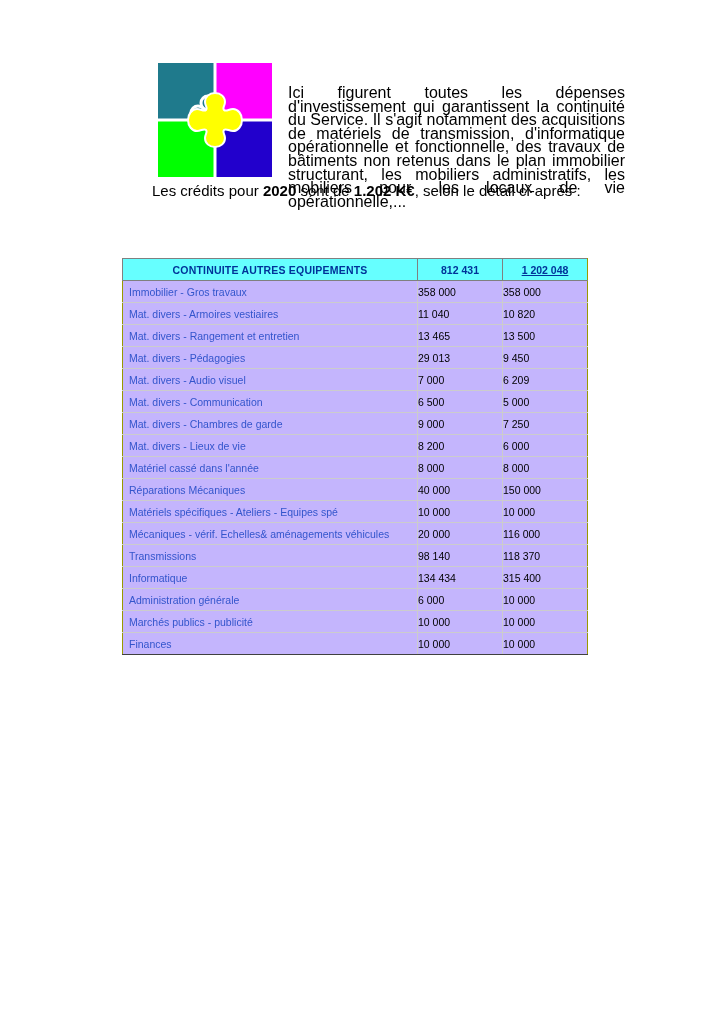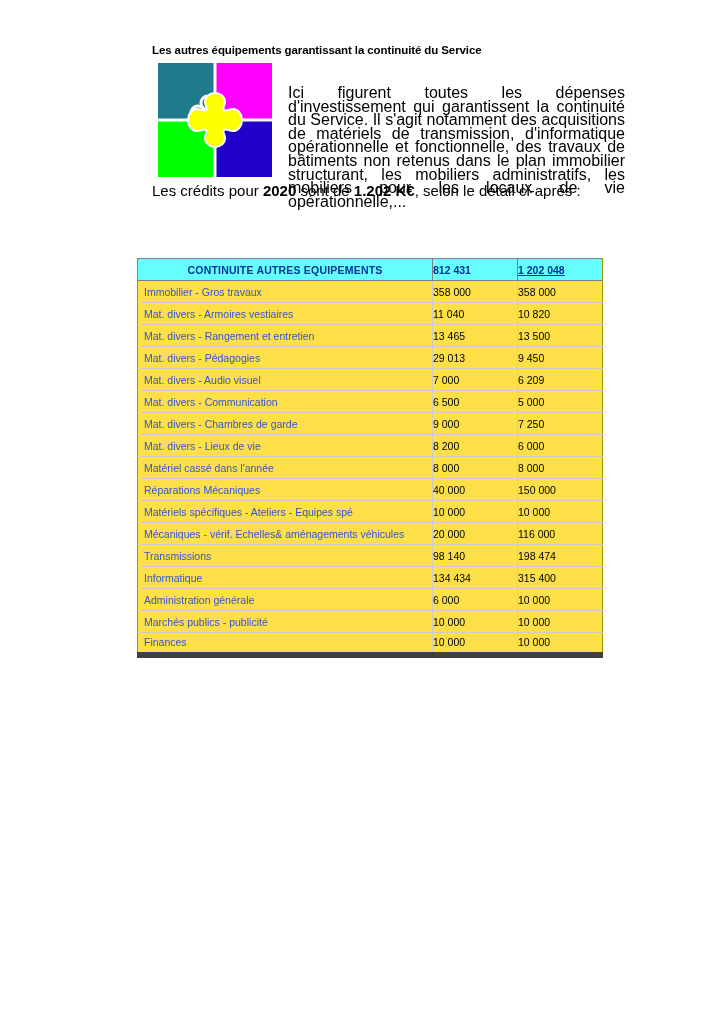--- a/index.html
+++ b/index.html
@@ -60,21 +60,21 @@
     width: 470px;
     text-align: left;
     font-size: 15px;
     color: #000000;
   }
   .credits-line b { font-weight: bold; }
 
   
   .table-wrap {
     position: absolute;
-    left: 137px;
+    left: 122px;
     top: 258px;
     width: 465px;
   }
   table.budget {
     border-collapse: collapse;
     width: 465px;
     table-layout: fixed;
   }
   table.budget td, table.budget th {
     font-size: 10.5px;
@@ -93,65 +93,64 @@
     font-weight: bold;
     border: 1px solid #808080;
     height: 24px;
   }
   th.h-label {
     text-align: center;
     letter-spacing: 0.2px;
     font-size: 11px;
   }
   th.h-num {
-    text-align: left;
+    text-align: center;
     padding-right: 6px;
     font-size: 10.5px;
   }
   th.h-num.last {
     border-left: 1px solid #701a75;
     border-right: 1px solid #999900;
     text-decoration: underline;
   }
 
   
   tbody td {
     border-left: 1px solid #999900;
     border-right: 1px solid #999900;
     border-top: 1px solid #cccccc;
     border-bottom: 1px solid #cccccc;
-    background: #fde047;
+    background: #c4b5fd;
   }
   tbody td.c-label {
     color: #3355CC;
     padding-left: 6px;
     text-align: left;
     border-left: 1px solid #999900;
     border-right: 1px solid #cccccc;
   }
   tbody td.c-num {
     color: #000000;
     padding-right: 6px;
     border-right: 1px solid #cccccc;
     border-left: none;
   }
   tbody td.c-num.last {
     border-right: 1px solid #999900;
     border-left: 1px solid #999900;
   }
   tbody tr:last-child td {
-    border-bottom: 6px solid #404040;
+    border-bottom: 1px solid #404040;
   }
 </style>
 </head>
 <body>
 
 <div class="page">
 
-  <div class="doc-title">Les autres équipements garantissant la continuité du Service</div>
 
   <div class="puzzle-wrap">
     <svg width="114" height="114" viewBox="0 0 114 114">
       <rect x="0" y="0" width="57" height="57" fill="#1F7A8C"></rect>
       <rect x="57" y="0" width="57" height="57" fill="#FF00FF"></rect>
       <rect x="0" y="57" width="57" height="57" fill="#00FF00"></rect>
       <rect x="57" y="57" width="57" height="57" fill="#2200CC"></rect>
 
       <path d="M0 57 H40 a7 7 0 0 1 0 -14 a7 7 0 0 1 0 14 M74 57 H114" stroke="#ffffff" stroke-width="3" fill="none"></path>
       <path d="M57 0 V40 a7 7 0 0 0 -14 0 a7 7 0 0 0 14 0 V114" stroke="#ffffff" stroke-width="3" fill="none"></path>
@@ -253,21 +252,21 @@
             <td class="c-num last">10 000</td>
           </tr>
           <tr>
             <td class="c-label">Mécaniques - vérif. Echelles&amp; aménagements véhicules</td>
             <td class="c-num">20 000</td>
             <td class="c-num last">116 000</td>
           </tr>
           <tr>
             <td class="c-label">Transmissions</td>
             <td class="c-num">98 140</td>
-            <td class="c-num last">198 474</td>
+            <td class="c-num last">118 370</td>
           </tr>
           <tr>
             <td class="c-label">Informatique</td>
             <td class="c-num">134 434</td>
             <td class="c-num last">315 400</td>
           </tr>
           <tr>
             <td class="c-label">Administration générale</td>
             <td class="c-num">6 000</td>
             <td class="c-num last">10 000</td>

